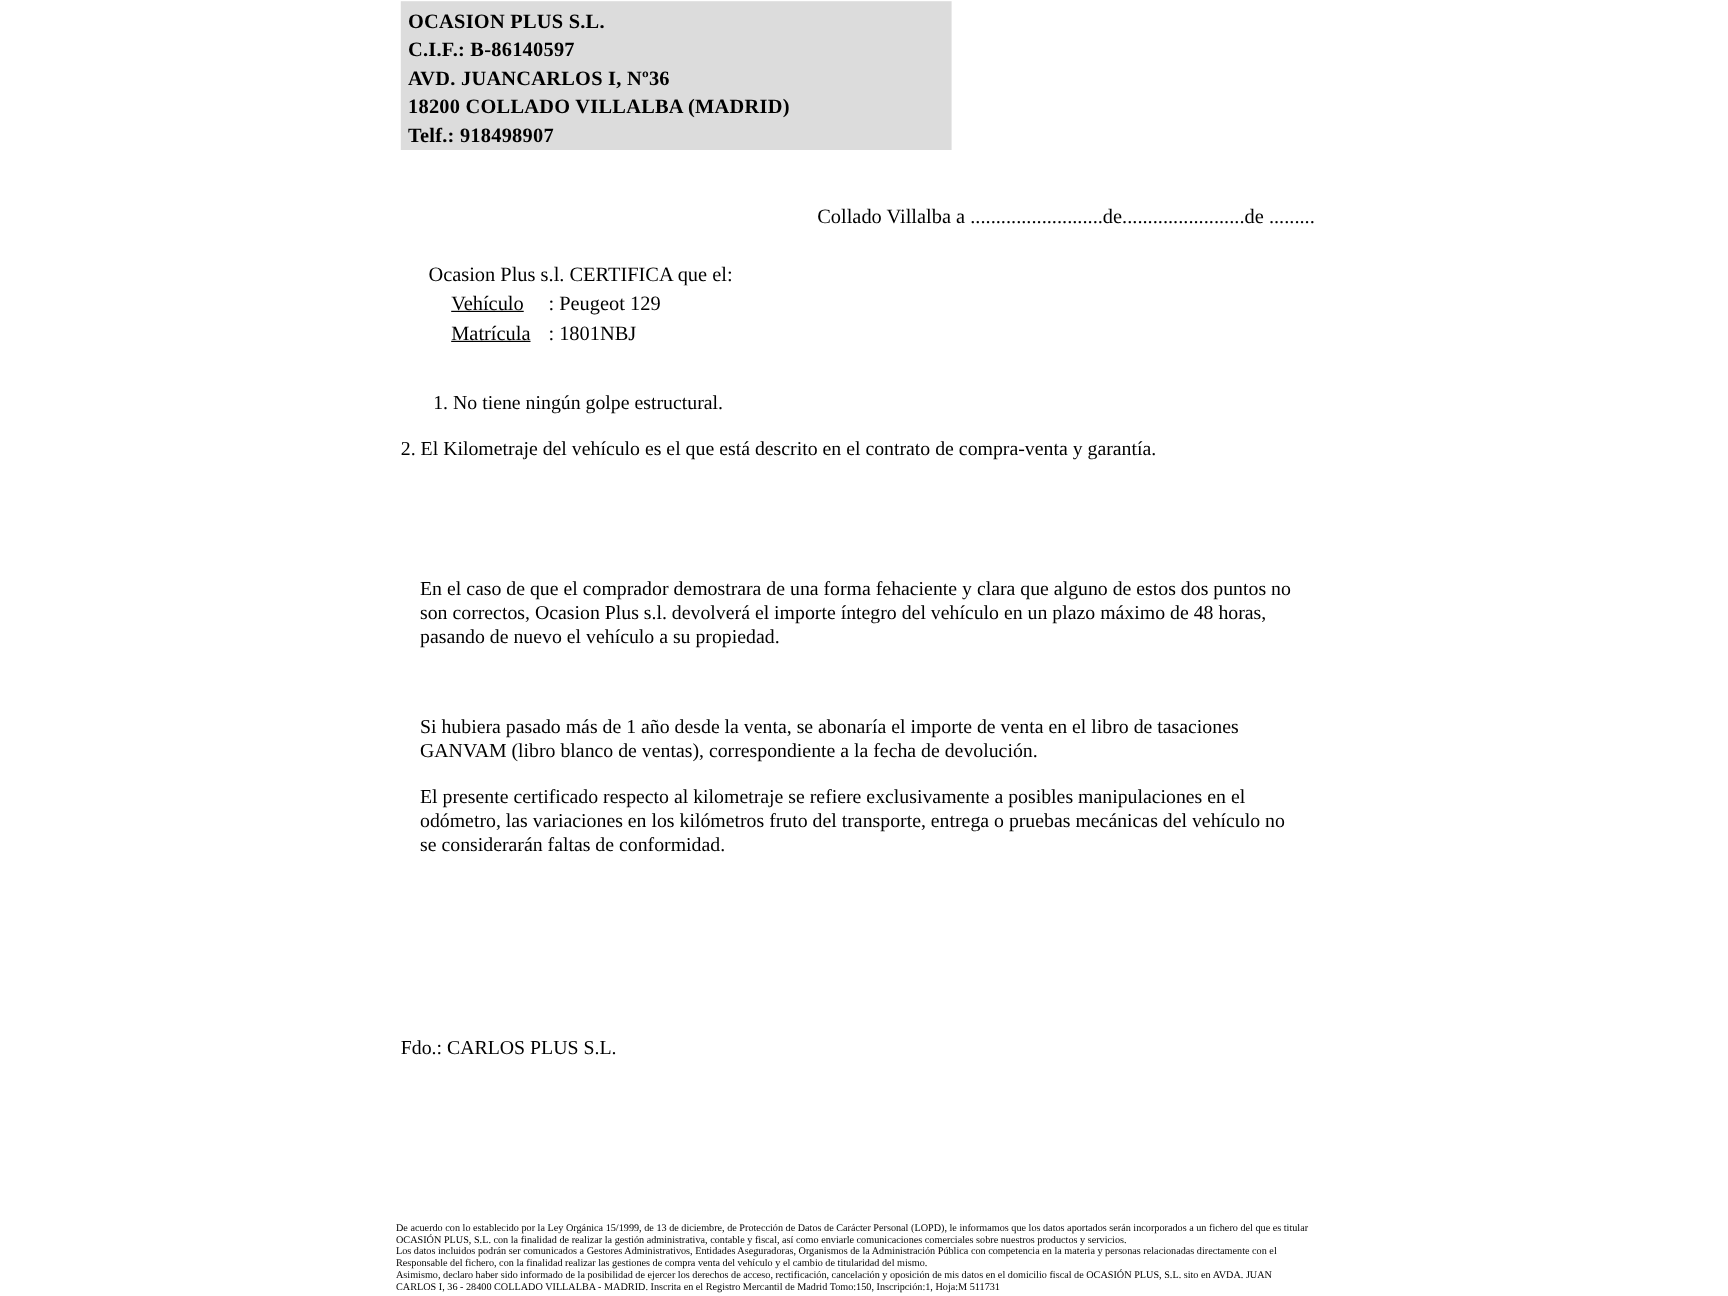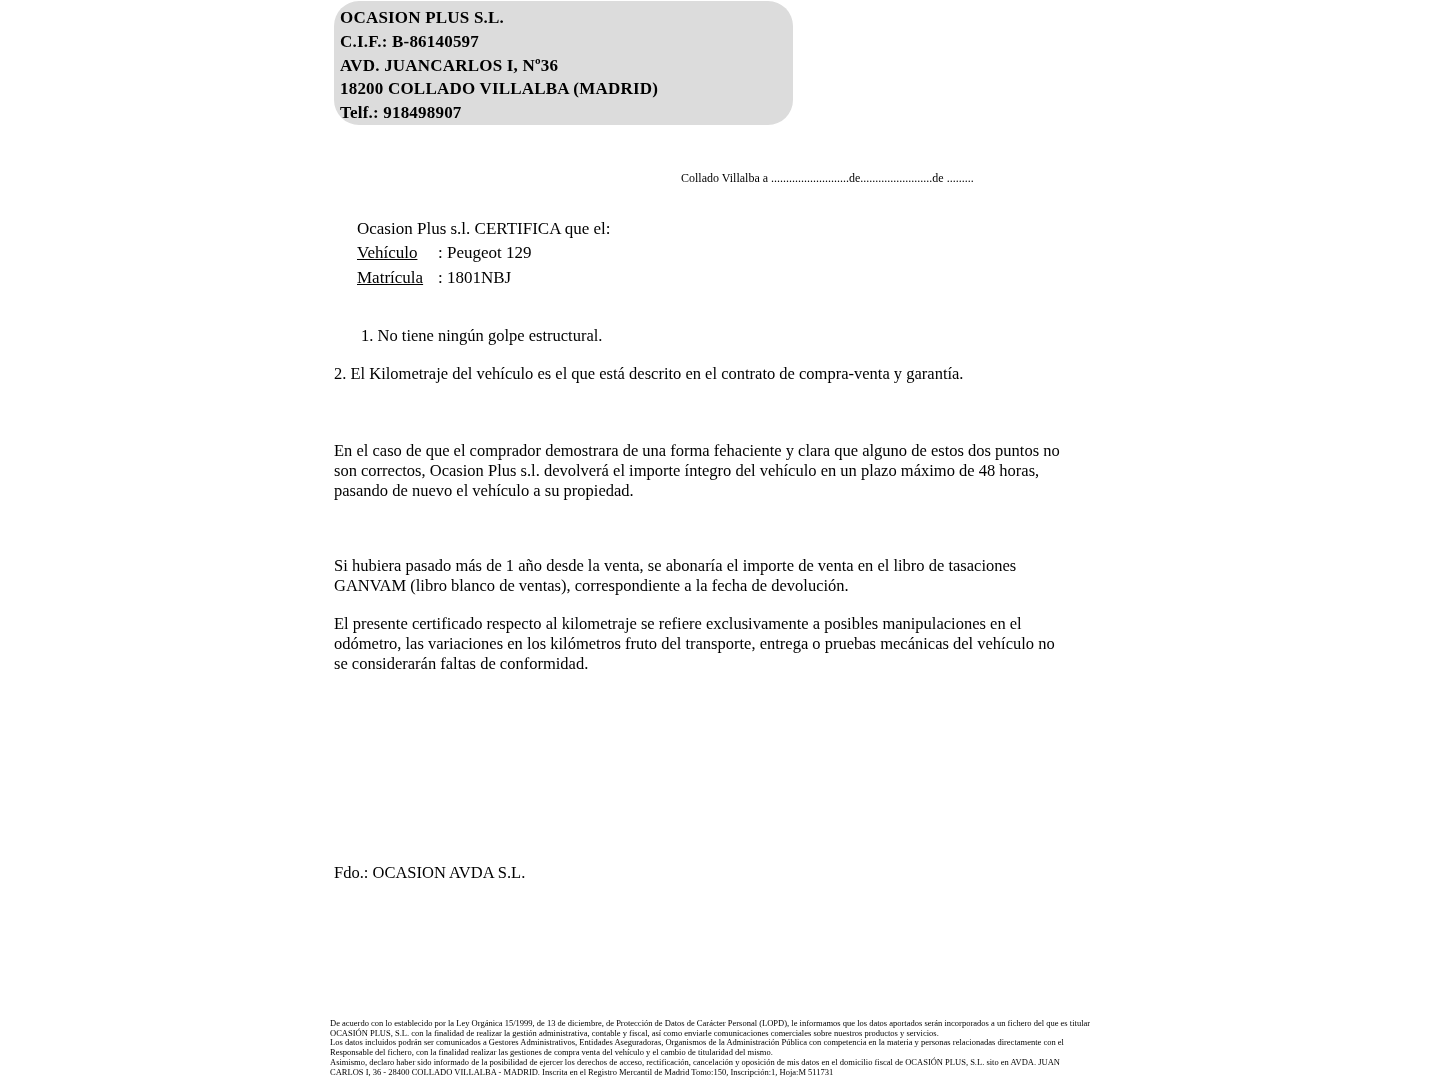--- a/index.html
+++ b/index.html
@@ -18,57 +18,58 @@
     top: 1px;
     width: 459px;
     height: 124px;
     background: #dcdcdc;
     box-sizing: border-box;
     padding: 5px 0 1px 6px;
     font-weight: bold;
     font-size: 17px;
     line-height: 23.8px;
     letter-spacing: 0.2px;
-    border-radius: 25px;
   }
   .date-line {
     position: absolute;
     left: 681px;
     top: 171px;
-    font-size: 12px;
+    font-size: 17px;
     white-space: pre;
   }
   .certify-block {
     position: absolute;
     left: 357px;
     top: 217px;
     font-size: 17px;
     line-height: 24.3px;
   }
   .field-row { white-space: pre; }
   .field-label {
     display: inline-block;
     width: 81px;
+    margin-left: 19px;
   }
   .field-label span { text-decoration: underline; }
   .point {
     position: absolute;
     left: 334px;
     font-size: 16.5px;
     white-space: pre;
   }
   .point-1 { top: 326px; margin-left: 27px; }
   .point-2 { top: 364px; }
   .para {
     position: absolute;
-    left: 334px;
+    left: 350px;
     width: 790px;
     font-size: 16.5px;
     line-height: 19.8px;
     white-space: pre-line;
+    margin-top: 40px;
   }
   .para-1 { top: 441px; }
   .para-2 { top: 515px; }
   .para-3 { top: 556px; }
   .para-4 { top: 614px; }
   .signature {
     position: absolute;
     left: 334px;
     top: 863px;
     font-size: 16.5px;
@@ -108,21 +109,21 @@
 
   <div class="para para-1">En el caso de que el comprador demostrara de una forma fehaciente y clara que alguno de estos dos puntos no
 son correctos, Ocasion Plus s.l. devolverá el importe íntegro del vehículo en un plazo máximo de 48 horas,
 pasando de nuevo el vehículo a su propiedad.</div>
   <div class="para para-3">Si hubiera pasado más de 1 año desde la venta, se abonaría el importe de venta en el libro de tasaciones
 GANVAM (libro blanco de ventas), correspondiente a la fecha de devolución.</div>
   <div class="para para-4">El presente certificado respecto al kilometraje se refiere exclusivamente a posibles manipulaciones en el
 odómetro, las variaciones en los kilómetros fruto del transporte, entrega o pruebas mecánicas del vehículo no
 se considerarán faltas de conformidad.</div>
 
-  <div class="signature">Fdo.: OCASION AVDA S.L.</div>
+  <div class="signature">Fdo.: CARLOS PLUS S.L.</div>
 
   <div class="legal">De acuerdo con lo establecido por la Ley Orgánica 15/1999, de 13 de diciembre, de Protección de Datos de Carácter Personal (LOPD), le informamos que los datos aportados serán incorporados a un fichero del que es titular
 OCASIÓN PLUS, S.L. con la finalidad de realizar la gestión administrativa, contable y fiscal, así como enviarle comunicaciones comerciales sobre nuestros productos y servicios.
 Los datos incluidos podrán ser comunicados a Gestores Administrativos, Entidades Aseguradoras, Organismos de la Administración Pública con competencia en la materia y personas relacionadas directamente con el
 Responsable del fichero, con la finalidad realizar las gestiones de compra venta del vehículo y el cambio de titularidad del mismo.
 Asimismo, declaro haber sido informado de la posibilidad de ejercer los derechos de acceso, rectificación, cancelación y oposición de mis datos en el domicilio fiscal de OCASIÓN PLUS, S.L. sito en AVDA. JUAN
 CARLOS I, 36 - 28400 COLLADO VILLALBA - MADRID. Inscrita en el Registro Mercantil de Madrid Tomo:150, Inscripción:1, Hoja:M 511731</div>
 
 </div>
 

